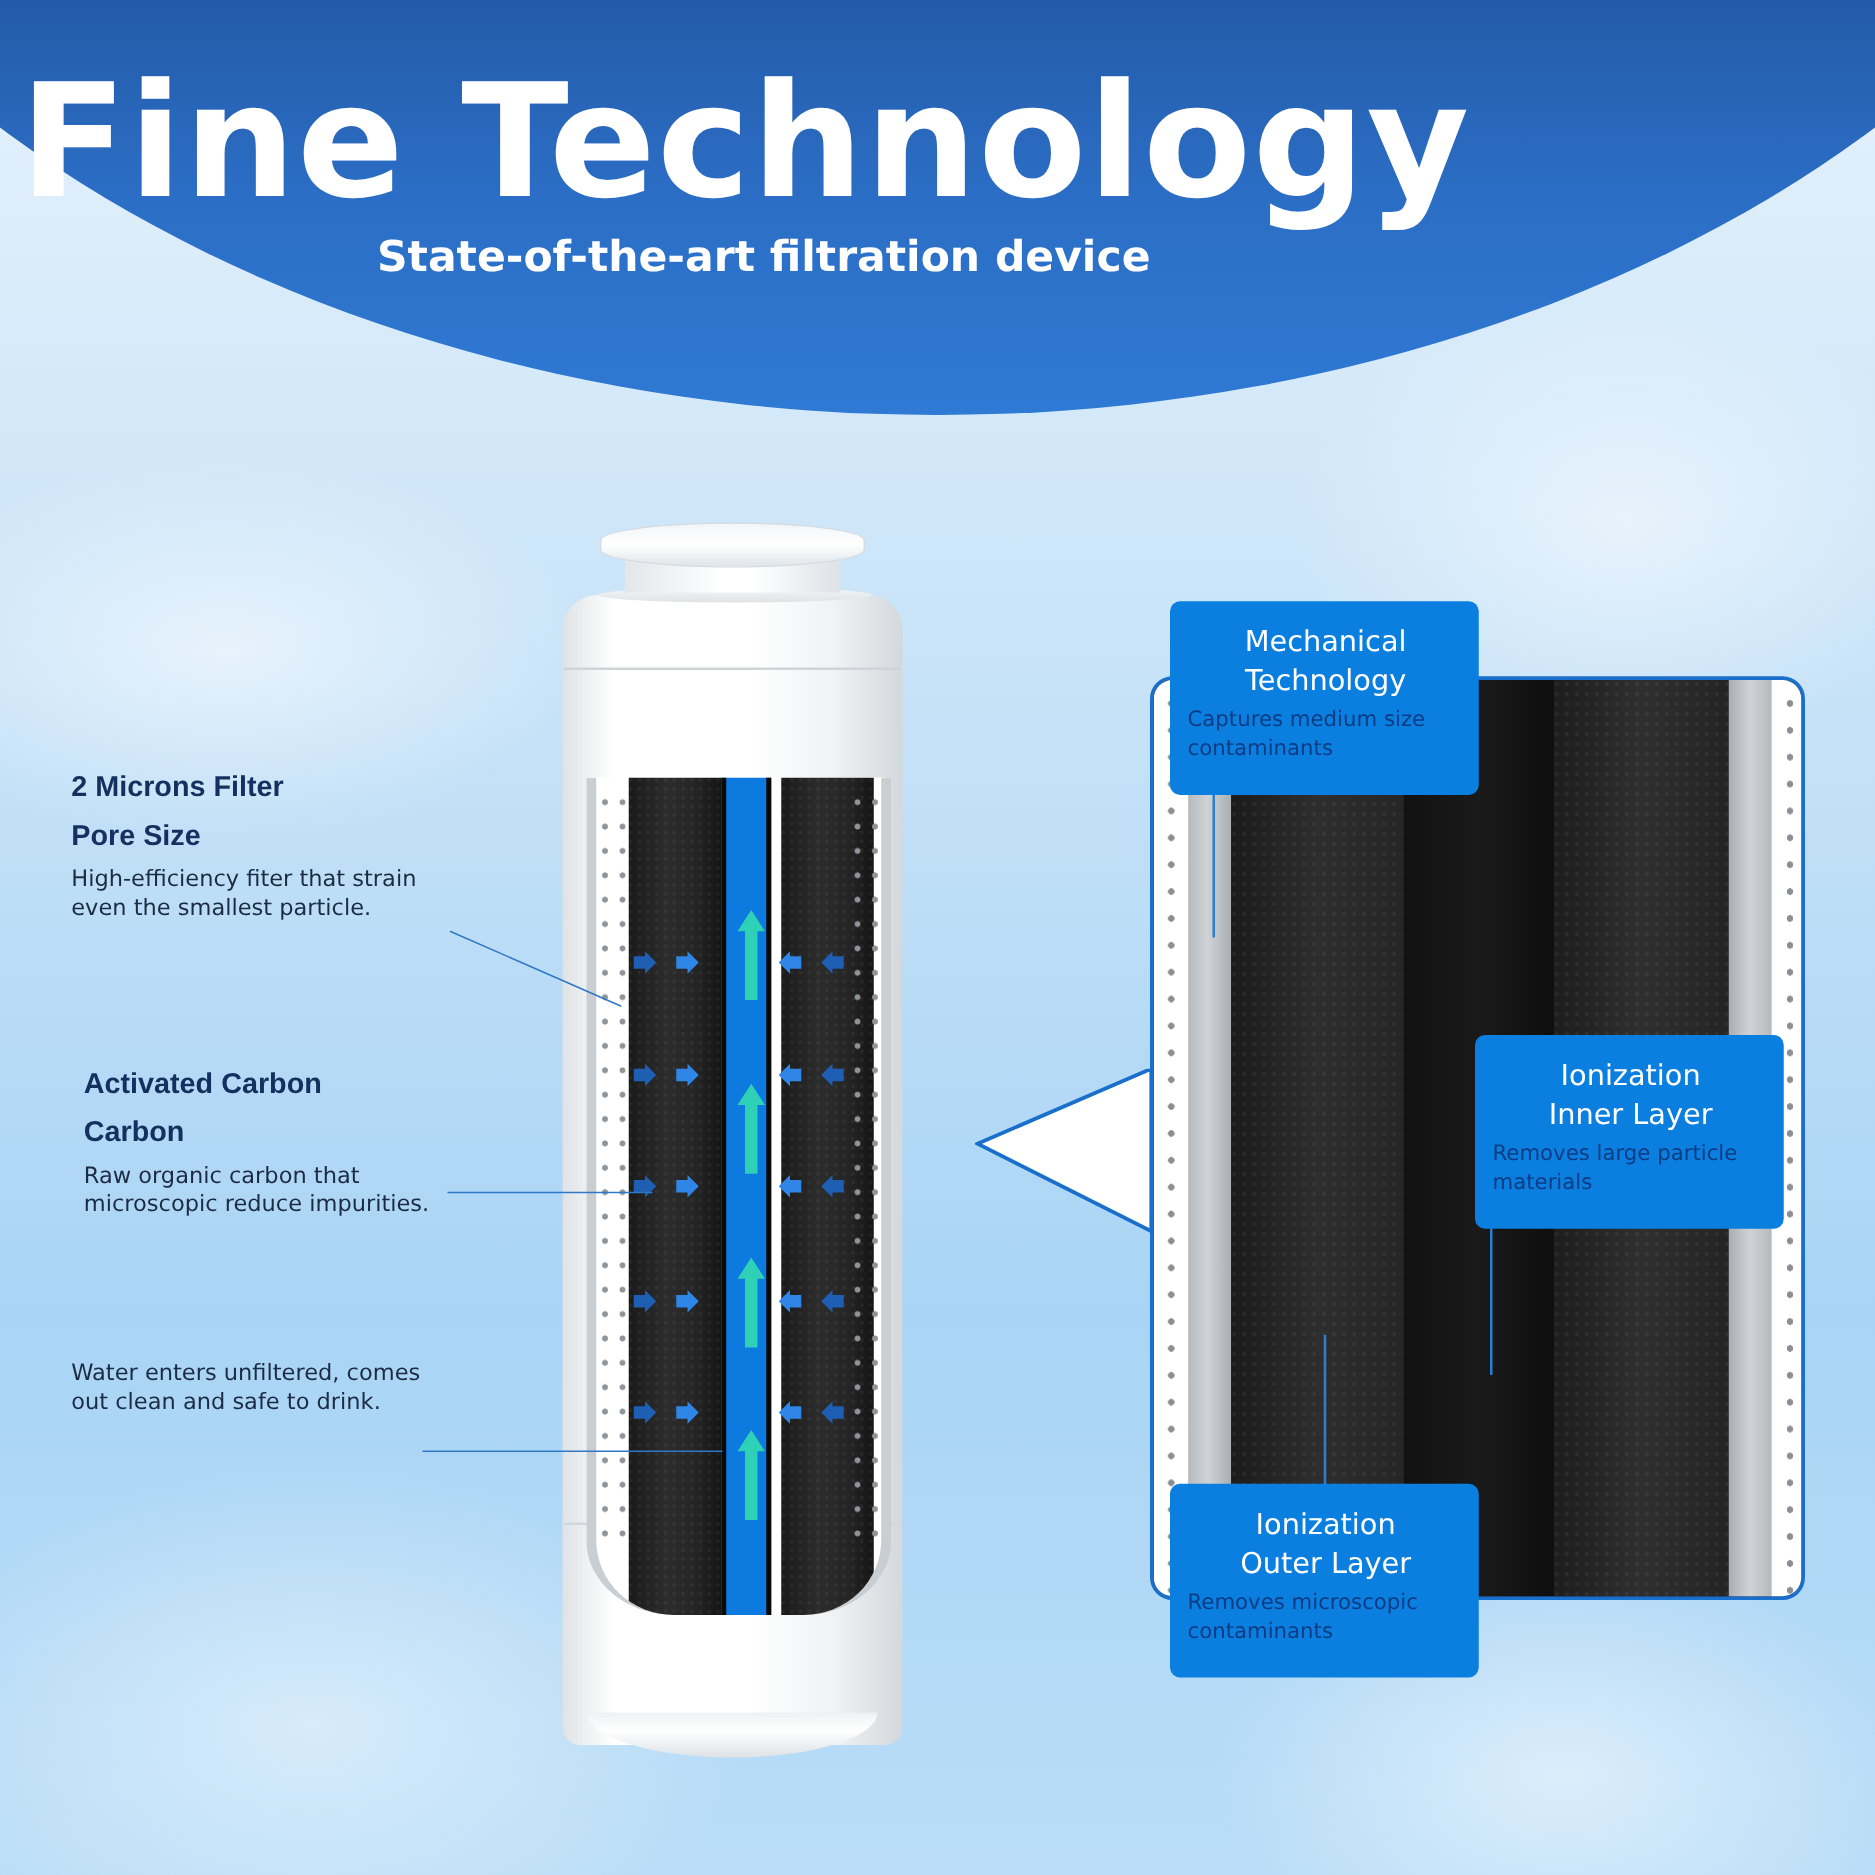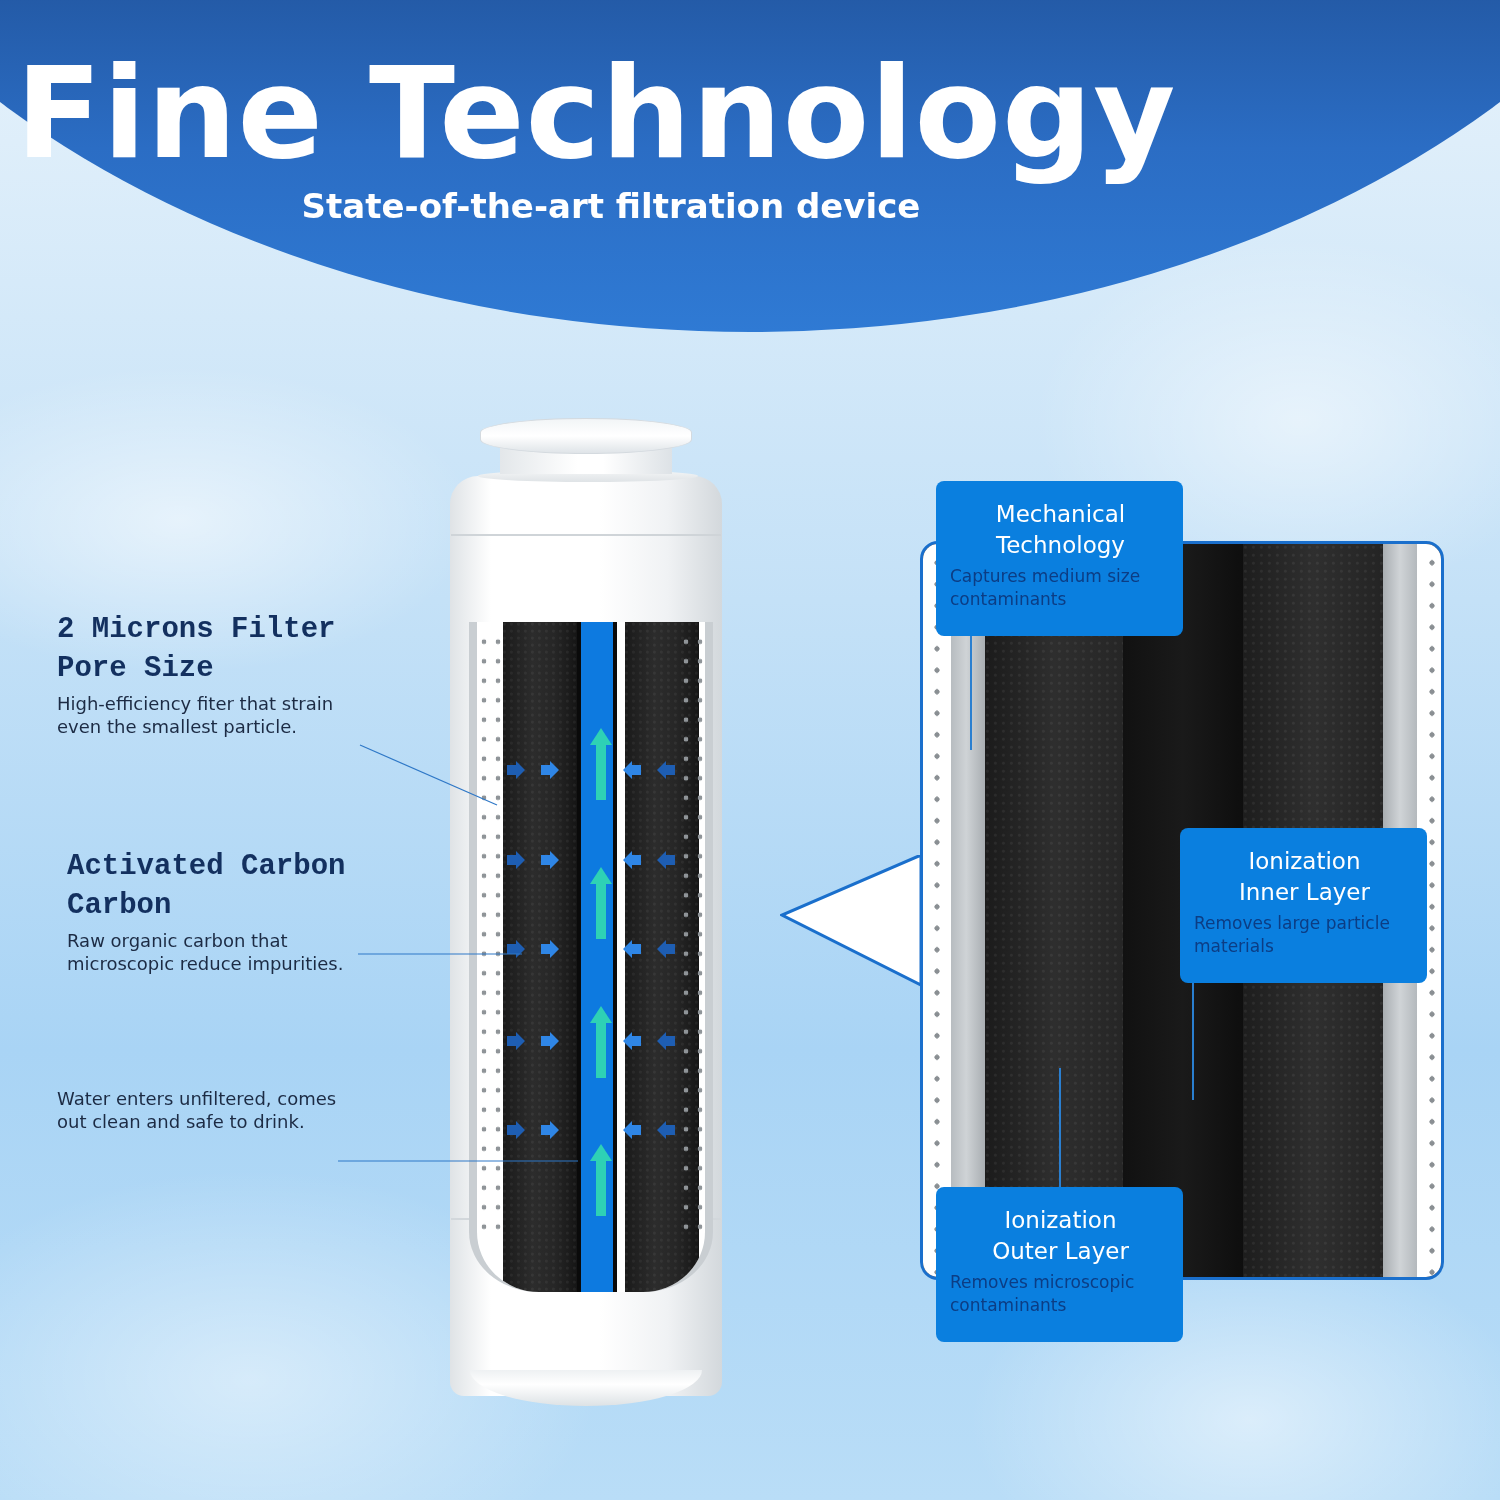--- a/index.html
+++ b/index.html
@@ -27,21 +27,21 @@
   }
   .header-subtitle {
     position: absolute; left: 0; top: 186px; width: 1192px; text-align: center;
     color: #ffffff; font-weight: bold; font-size: 34px;
     font-family: "DejaVu Sans", sans-serif;
     padding-left: 30px;
   }
 
   
   .feature { position: absolute; color: #13305f; }
-  .feature-title { font-weight: bold; font-size: 29px; line-height: 39px; font-family: Liberation Mono, monospace; }
+  .feature-title { font-weight: bold; font-size: 23px; line-height: 39px; font-family: Liberation Sans, sans-serif; }
   .feature-desc { font-size: 18px; line-height: 23px; color: #1c2b44; margin-top: 4px; font-family: "DejaVu Sans", sans-serif; }
 
   
   .cart-cap {
     position: absolute; left: 480px; top: 418px; width: 212px; height: 36px;
     background: linear-gradient(180deg, #f2f5f7, #ffffff 50%, #dfe4e8);
     border-radius: 50% / 40%; border: 1px solid #d4dadf;
   }
   .cart-neck {
     position: absolute; left: 500px; top: 440px; width: 172px; height: 34px;

